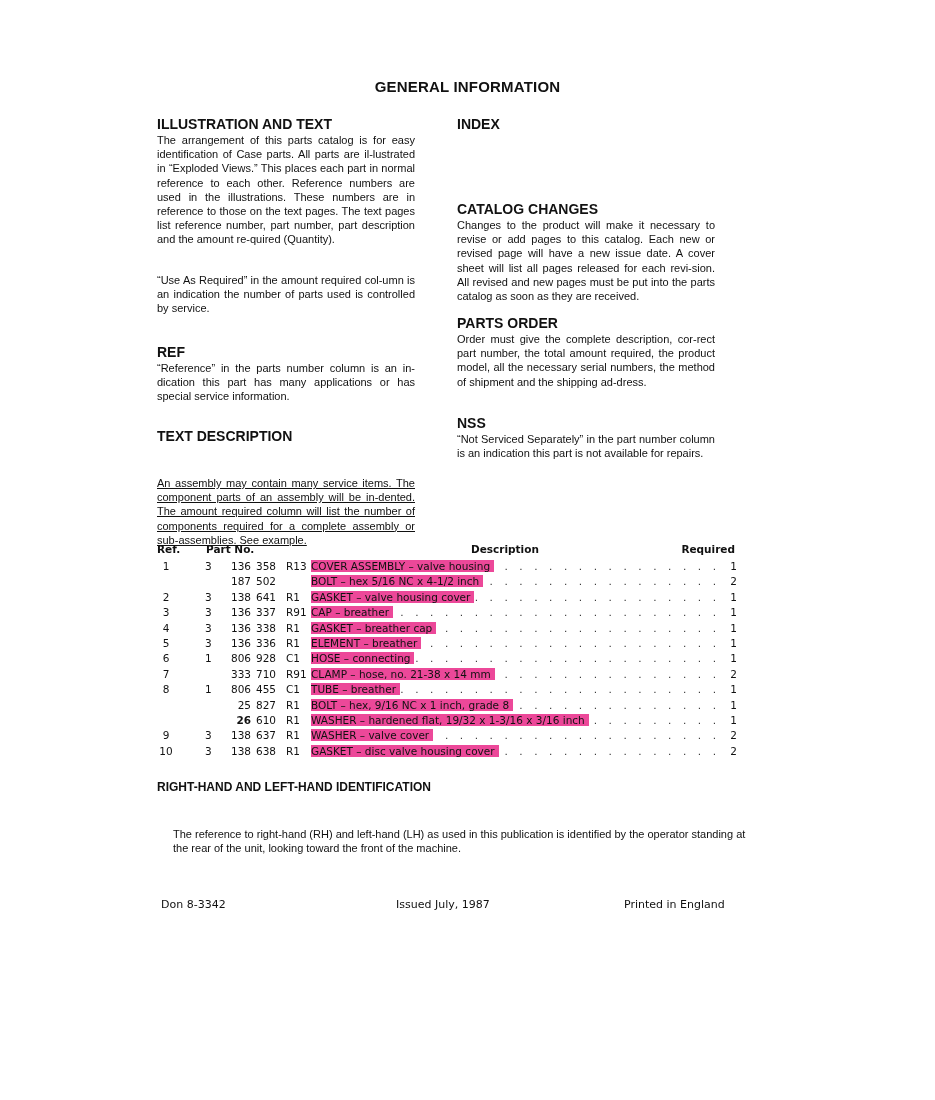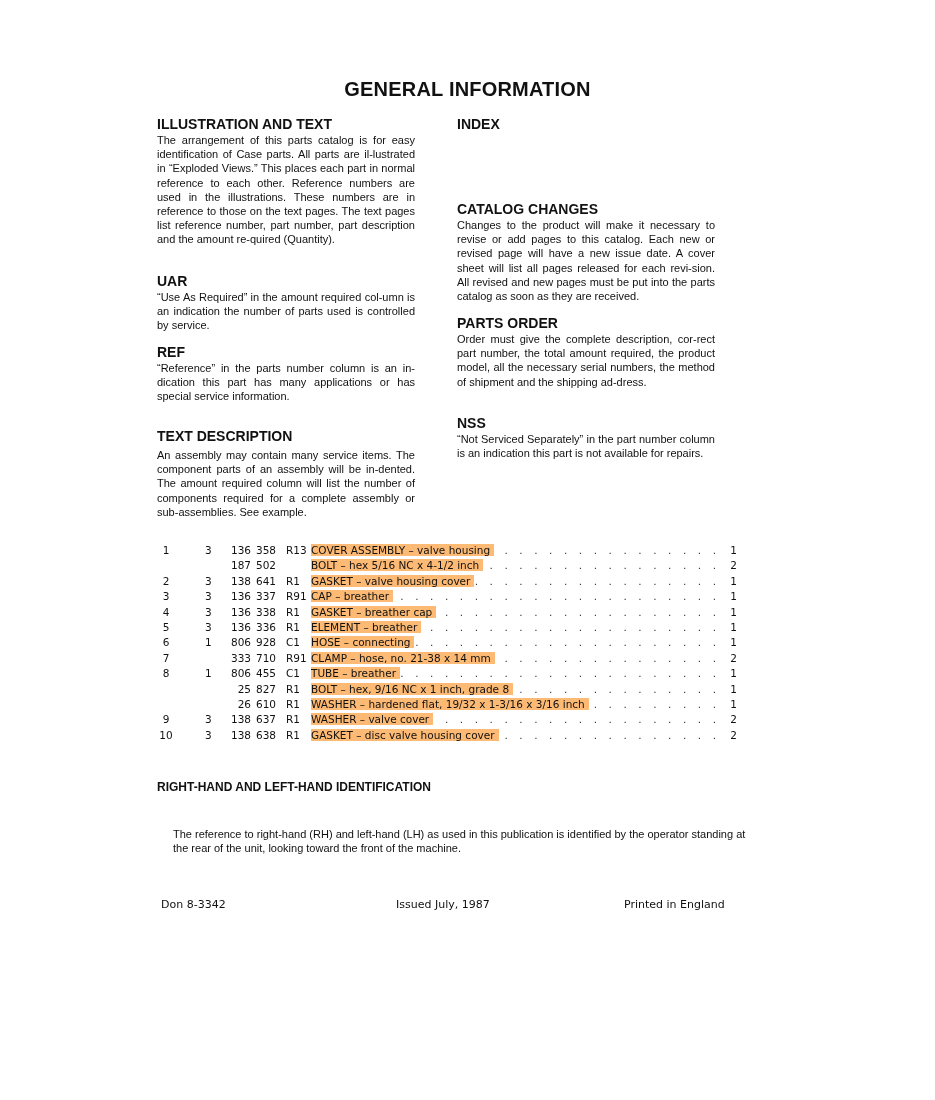--- a/index.html
+++ b/index.html
@@ -1,64 +1,63 @@
 <!DOCTYPE html>
 <html><head>
 <meta charset="utf-8">
 <style>
   html, body { margin: 0; padding: 0; background: #ffffff; }
   body { width: 935px; height: 1100px; position: relative; overflow: hidden; color: #111; font-family: "Liberation Sans", sans-serif; }
-  .title { position: absolute; left: 0; width: 935px; top: 78px; text-align: center; font-weight: bold; font-size: 20px; letter-spacing: 0.2px; }
+  .title { position: absolute; left: 0; width: 935px; top: 78px; text-align: center; font-weight: bold; font-size: 15px; letter-spacing: 0.2px; }
   .col { position: absolute; width: 258px; }
   .col.left { left: 157px; }
   .col.right { left: 457px; }
   .sec-h { font-weight: bold; font-size: 14px; margin: 0; line-height: 17px; }
   .sec-p { font-size: 11px; line-height: 14.2px; margin: 0; text-align: justify; text-align-last: left; }
   .center-h { text-align: left; font-weight: bold; font-size: 14px; }
   .table { position: absolute; left: 157px; top: 543px; width: 580px; font-family: "DejaVu Sans", sans-serif; font-size: 10.5px; }
   .thead { position: relative; height: 16px; font-weight: bold; font-size: 10.5px; }
   .thead span { position: absolute; top: 0; }
   .trow { position: relative; height: 15.4px; line-height: 15.4px; white-space: nowrap; }
   .trow .ref { position: absolute; left: 0; width: 18px; text-align: center; }
   .trow .pn { position: absolute; left: 48px; width: 0; }
   .pn .p1 { position: absolute; left: 0; width: 10px; text-align: left; }
   .pn .p2 { position: absolute; left: 20px; width: 26px; }
   .pn .p3 { position: absolute; left: 51px; width: 26px; }
   .pn .p4 { position: absolute; left: 81px; width: 26px; }
   .trow .desc { position: absolute; left: 154px; right: 12px; overflow: hidden; }
-  .trow .desc .dtext { background: #fdba74; padding-right: 4px; position: relative; z-index: 1; }
+  .trow .desc .dtext { background: #ec4899; padding-right: 4px; position: relative; z-index: 1; }
   .trow .desc .dots { position: absolute; left: 0; right: 0; top: 0; letter-spacing: 4.1px; color: #333; z-index: 0; text-align: right; }
   .trow .qty { position: absolute; right: 0; width: 10px; text-align: right; }
   .rh-h { position: absolute; left: 157px; top: 780px; font-weight: bold; font-size: 12px; }
   .rh-p { position: absolute; left: 157px; top: 811px; width: 580px; font-size: 11px; line-height: 14.2px; margin: 16px; }
   .footer { position: absolute; top: 898px; font-family: "DejaVu Sans", sans-serif; font-size: 11px; }
 </style>
 </head>
 <body>
 
 <div class="title">GENERAL INFORMATION</div>
 
 <div class="col left" style="top:116px;">
   <h2 class="sec-h">ILLUSTRATION AND TEXT</h2>
   <p class="sec-p">The arrangement of this parts catalog is for easy identification of Case parts. All parts are il-lustrated in “Exploded Views.” This places each part in normal reference to each other. Reference numbers are used in the illustrations. These numbers are in reference to those on the text pages. The text pages list reference number, part number, part description and the amount re-quired (Quantity).</p>
 </div>
 
 <div class="col left" style="top:273px;">
-  <h2 class="sec-h">UAR</h2>
   <p class="sec-p">“Use As Required” in the amount required col-umn is an indication the number of parts used is controlled by service.</p>
 </div>
 
 <div class="col left" style="top:344px;">
   <h2 class="sec-h">REF</h2>
   <p class="sec-p">“Reference” in the parts number column is an in-dication this part has many applications or has special service information.</p>
 </div>
 
 <div class="col left" style="top:428px;">
   <h2 class="sec-h center-h">TEXT DESCRIPTION</h2>
-  <p class="sec-p" style="margin-top:3px;">An assembly may contain many service items. The component parts of an assembly will be in-dented. The amount required column will list the number of components required for a complete assembly or sub-assemblies. See example.</p>
+  <p class="sec-p" style="margin-top:31px;text-decoration:underline;">An assembly may contain many service items. The component parts of an assembly will be in-dented. The amount required column will list the number of components required for a complete assembly or sub-assemblies. See example.</p>
 </div>
 
 <div class="col right" style="top:116px;">
   <h2 class="sec-h">INDEX</h2>
 </div>
 
 <div class="col right" style="top:201px;">
   <h2 class="sec-h">CATALOG CHANGES</h2>
   <p class="sec-p">Changes to the product will make it necessary to revise or add pages to this catalog. Each new or revised page will have a new issue date. A cover sheet will list all pages released for each revi-sion. All revised and new pages must be put into the parts catalog as soon as they are received.</p>
 </div>
@@ -67,20 +66,26 @@
   <h2 class="sec-h">PARTS ORDER</h2>
   <p class="sec-p">Order must give the complete description, cor-rect part number, the total amount required, the product model, all the necessary serial numbers, the method of shipment and the shipping ad-dress.</p>
 </div>
 
 <div class="col right" style="top:415px;">
   <h2 class="sec-h">NSS</h2>
   <p class="sec-p">“Not Serviced Separately” in the part number column is an indication this part is not available for repairs.</p>
 </div>
 
 <div class="table">
+  <div class="thead">
+    <span style="left:0;">Ref.</span>
+    <span style="left:49px;">Part No.</span>
+    <span style="left:314px;">Description</span>
+    <span style="right:2px;">Required</span>
+  </div>
   <div id="rows">
       <div class="trow">
         <span class="ref">1</span>
         <span class="pn">
           <span class="p1">3</span>
           <span class="p2" style="text-align:right;">136</span>
           <span class="p3">358</span>
           <span class="p4">R13</span>
         </span>
         <span class="desc"><span class="dots">. . . . . . . . . . . . . . . . . . . . . . . . . . . . . . . . . . . . . . . . . . . . . . . . . . . . . . . .</span><span class="dtext">COVER ASSEMBLY – valve housing</span></span>
@@ -182,21 +187,21 @@
           <span class="p3">827</span>
           <span class="p4">R1</span>
         </span>
         <span class="desc"><span class="dots">. . . . . . . . . . . . . . . . . . . . . . . . . . . . . . . . . . . . . . . . . . . . . . . . . . . . . . . .</span><span class="dtext">BOLT – hex, 9/16 NC x 1 inch, grade 8</span></span>
         <span class="qty">1</span>
       </div>
       <div class="trow">
         <span class="ref"></span>
         <span class="pn">
           <span class="p1"></span>
-          <span class="p2" style="text-align:right;">26</span>
+          <span class="p2" style="text-align:right;font-weight:bold;">26</span>
           <span class="p3">610</span>
           <span class="p4">R1</span>
         </span>
         <span class="desc"><span class="dots">. . . . . . . . . . . . . . . . . . . . . . . . . . . . . . . . . . . . . . . . . . . . . . . . . . . . . . . .</span><span class="dtext">WASHER – hardened flat, 19/32 x 1-3/16 x 3/16 inch</span></span>
         <span class="qty">1</span>
       </div>
       <div class="trow">
         <span class="ref">9</span>
         <span class="pn">
           <span class="p1">3</span>

